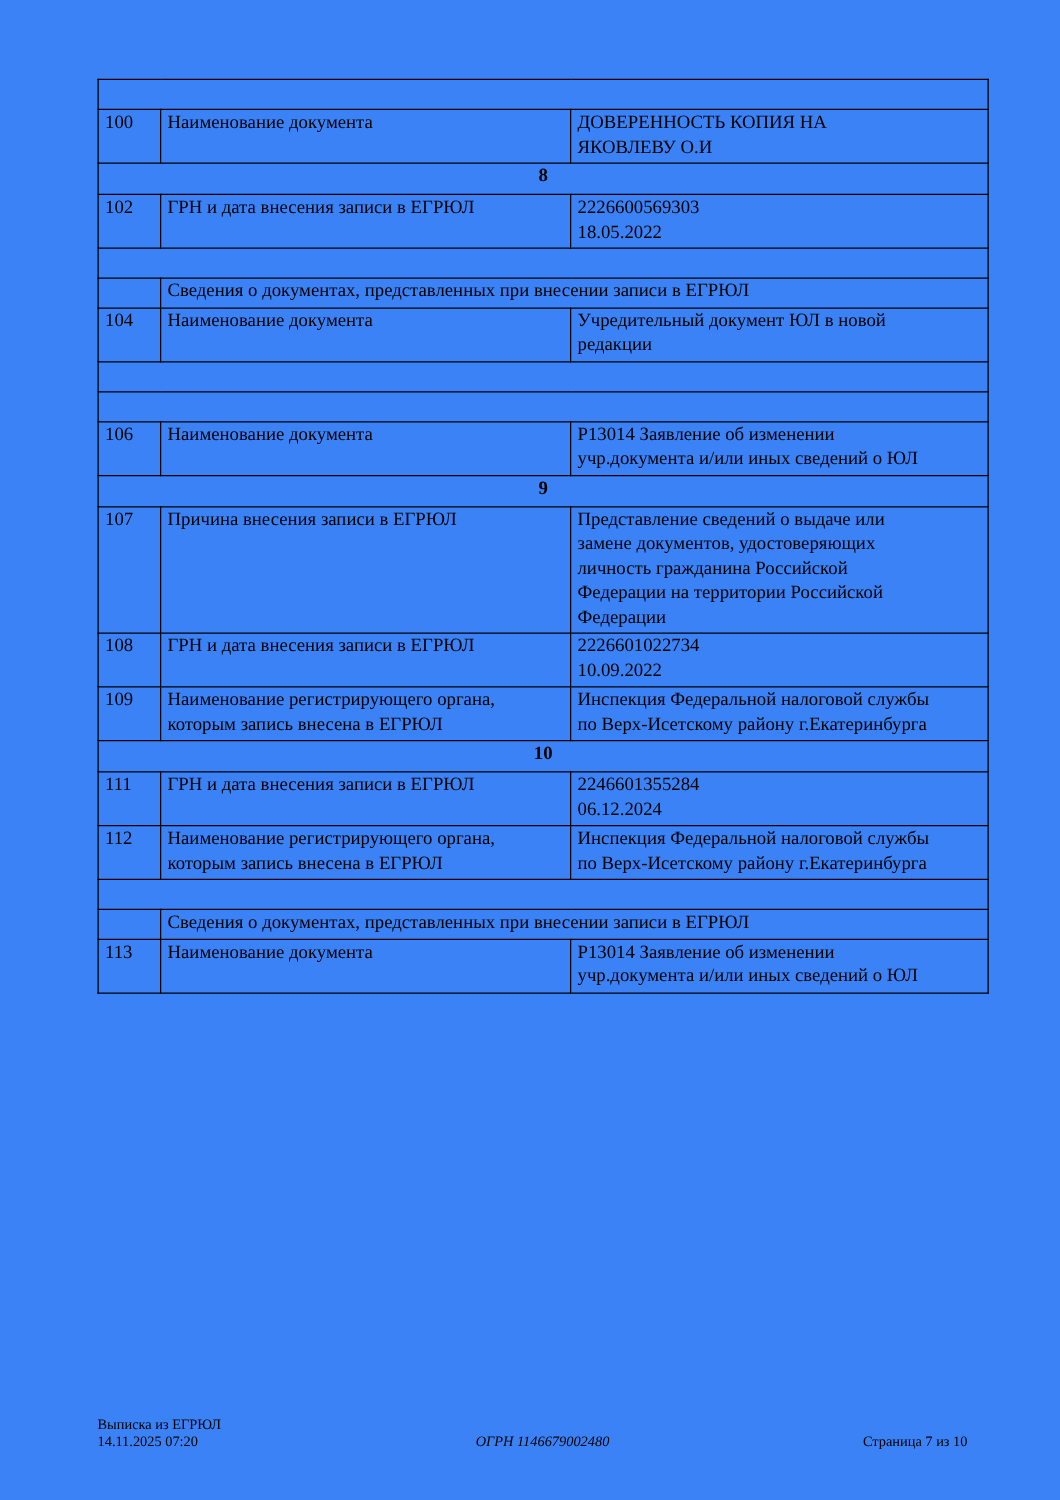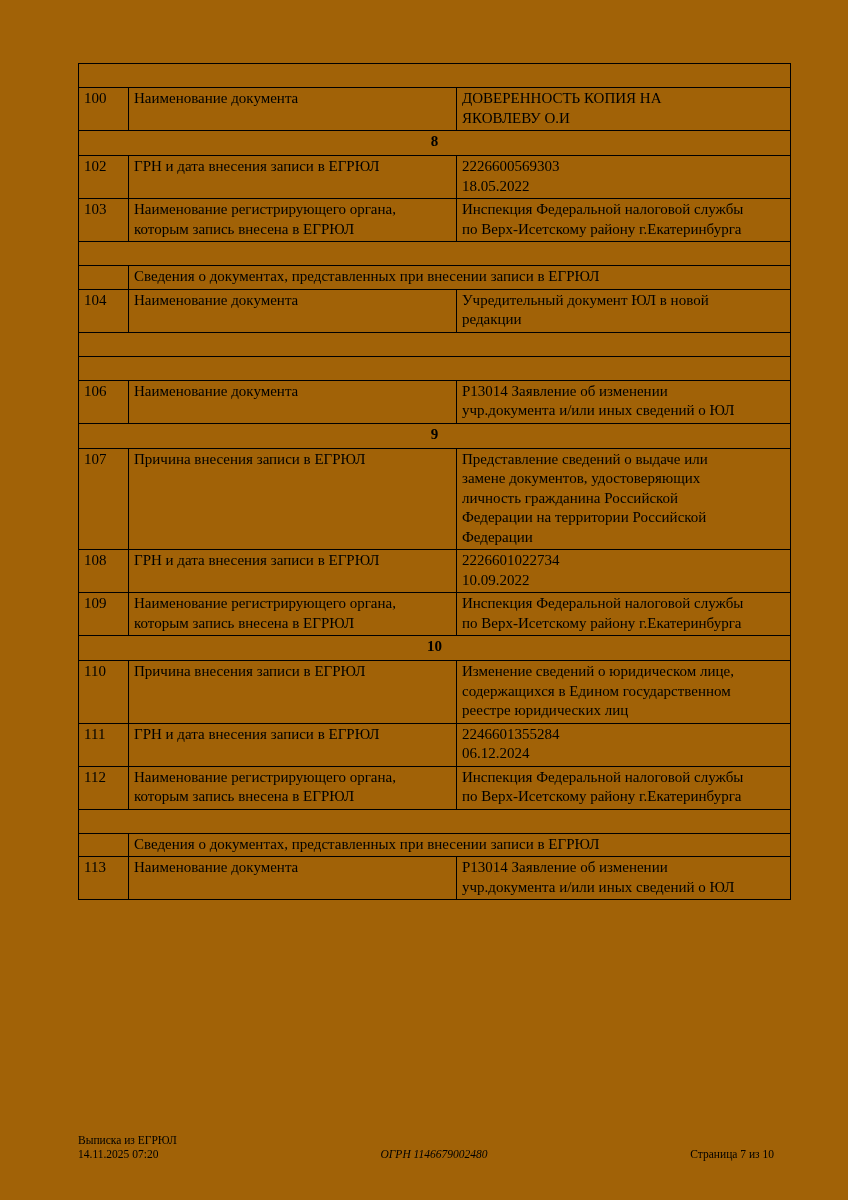--- a/index.html
+++ b/index.html
@@ -6,21 +6,21 @@
     margin: 0;
     padding: 0;
     background: #ffffff;
     color: #000000;
     font-family: "Liberation Serif", "DejaVu Serif", serif;
   }
   .page {
     position: relative;
     width: 848px;
     height: 1200px;
-    background: #a16207;
+    background: #3b82f6;
     overflow: hidden;
   }
   table.egrul {
     position: absolute;
     left: 78px;
     top: 63px;
     width: 712px;
     border-collapse: collapse;
     table-layout: fixed;
   }
@@ -95,27 +95,20 @@
         <tr>
           <td class="section-cell" colspan="3">8</td>
         </tr>
         <tr>
           <td class="num-cell">102</td>
           <td class="label-cell">ГРН и дата внесения записи в ЕГРЮЛ</td>
           <td class="value-cell">2226600569303
 18.05.2022</td>
         </tr>
         <tr>
-          <td class="num-cell">103</td>
-          <td class="label-cell">Наименование регистрирующего органа,
-которым запись внесена в ЕГРЮЛ</td>
-          <td class="value-cell">Инспекция Федеральной налоговой службы
-по Верх-Исетскому району г.Екатеринбурга</td>
-        </tr>
-        <tr>
           <td class="empty-cell" colspan="3"></td>
         </tr>
         <tr>
           <td class="num-cell"></td>
           <td class="subheader-cell" colspan="2">Сведения о документах, представленных при внесении записи в ЕГРЮЛ</td>
         </tr>
         <tr>
           <td class="num-cell">104</td>
           <td class="label-cell">Наименование документа</td>
           <td class="value-cell">Учредительный документ ЮЛ в новой
@@ -155,27 +148,20 @@
           <td class="num-cell">109</td>
           <td class="label-cell">Наименование регистрирующего органа,
 которым запись внесена в ЕГРЮЛ</td>
           <td class="value-cell">Инспекция Федеральной налоговой службы
 по Верх-Исетскому району г.Екатеринбурга</td>
         </tr>
         <tr>
           <td class="section-cell" colspan="3">10</td>
         </tr>
         <tr>
-          <td class="num-cell">110</td>
-          <td class="label-cell">Причина внесения записи в ЕГРЮЛ</td>
-          <td class="value-cell">Изменение сведений о юридическом лице,
-содержащихся в Едином государственном
-реестре юридических лиц</td>
-        </tr>
-        <tr>
           <td class="num-cell">111</td>
           <td class="label-cell">ГРН и дата внесения записи в ЕГРЮЛ</td>
           <td class="value-cell">2246601355284
 06.12.2024</td>
         </tr>
         <tr>
           <td class="num-cell">112</td>
           <td class="label-cell">Наименование регистрирующего органа,
 которым запись внесена в ЕГРЮЛ</td>
           <td class="value-cell">Инспекция Федеральной налоговой службы

